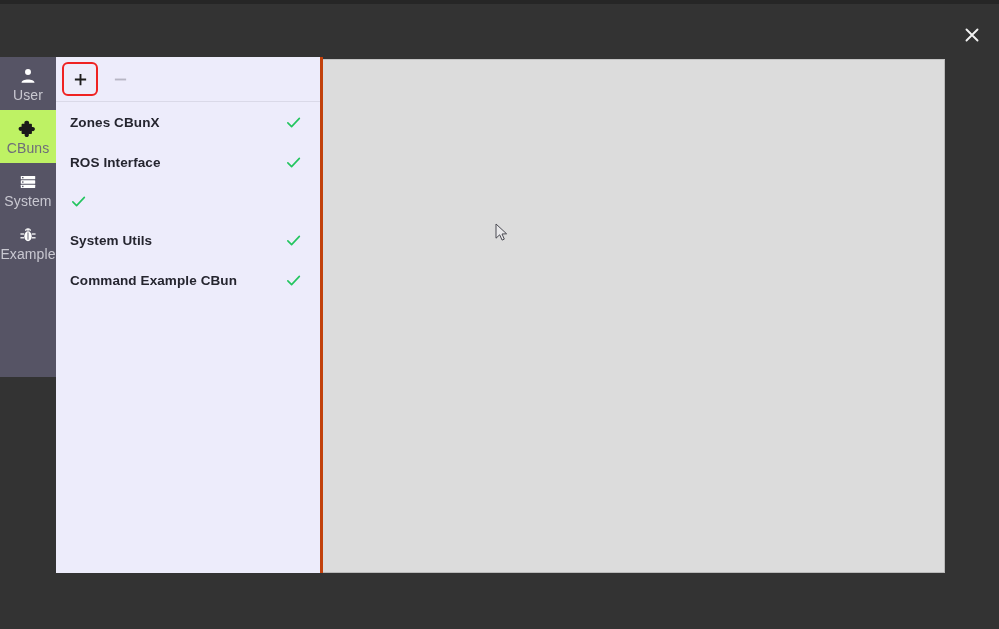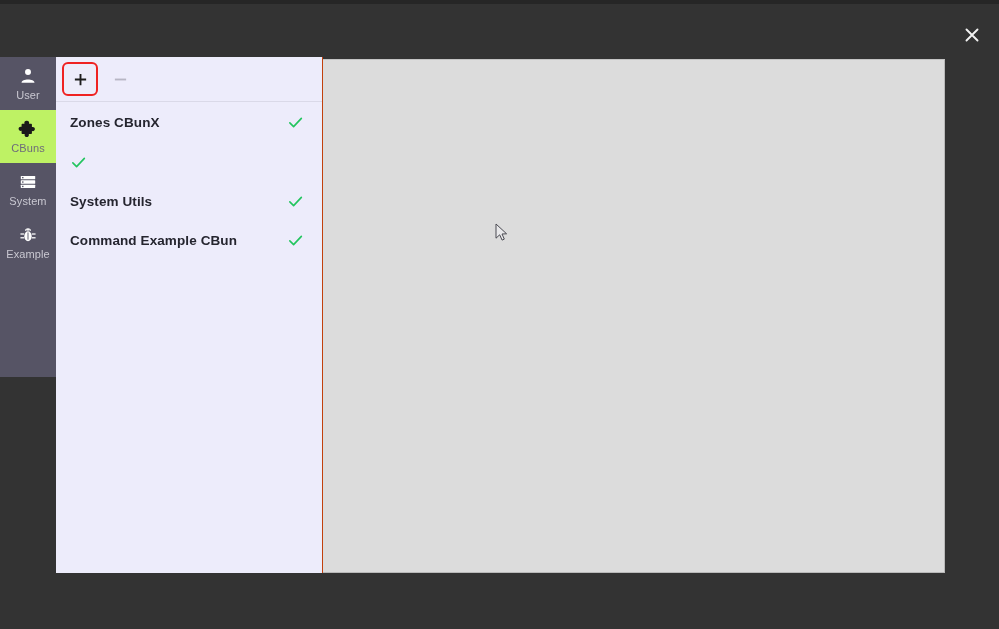--- a/index.html
+++ b/index.html
@@ -69,39 +69,39 @@
   }
 
   .nav-item .nav-icon {
     display: flex;
     align-items: center;
     justify-content: center;
     height: 20px;
   }
 
   .nav-item .nav-label {
-    font-size: 11px;
+    font-size: 14px;
     line-height: 12px;
     color: #c9c8d1;
     letter-spacing: .1px;
   }
 
   .nav-item.active {
     background: #bef264;
   }
   .nav-item.active .nav-label { color: #6e6c7a; }
 
   
   .list-panel {
     position: absolute;
     left: 56px; top: 57px;
     width: 267px;
     height: 516px;
     background: #edecfb;
-    border-right: 1px solid #c2410c;
+    border-right: 3px solid #c2410c;
   }
 
   .list-toolbar {
     position: absolute;
     left: 0; top: 0;
     width: 100%;
     height: 45px;
     border-bottom: 1px solid #dad9e8;
   }
 
@@ -278,20 +278,28 @@
 
       <div class="cbun-row">
         <span class="cbun-name">Zones CBunX</span>
         <span class="cbun-check">
           <svg width="17" height="17" viewBox="0 0 18 18">
             <path d="M3 9.4 L7 13.4 L15.2 4.6" stroke="#22c55e" stroke-width="1.7" fill="none" stroke-linecap="round" stroke-linejoin="round"></path>
           </svg>
         </span>
       </div>
 
+      <div class="cbun-row">
+        <span class="cbun-name">ROS Interface</span>
+        <span class="cbun-check">
+          <svg width="17" height="17" viewBox="0 0 18 18">
+            <path d="M3 9.4 L7 13.4 L15.2 4.6" stroke="#22c55e" stroke-width="1.7" fill="none" stroke-linecap="round" stroke-linejoin="round"></path>
+          </svg>
+        </span>
+      </div>
 
       <div class="cbun-row">
         <span class="cbun-check">
           <svg width="17" height="17" viewBox="0 0 18 18">
             <path d="M3 9.4 L7 13.4 L15.2 4.6" stroke="#22c55e" stroke-width="1.7" fill="none" stroke-linecap="round" stroke-linejoin="round"></path>
           </svg>
         </span>
       </div>
 
       <div class="cbun-row">

